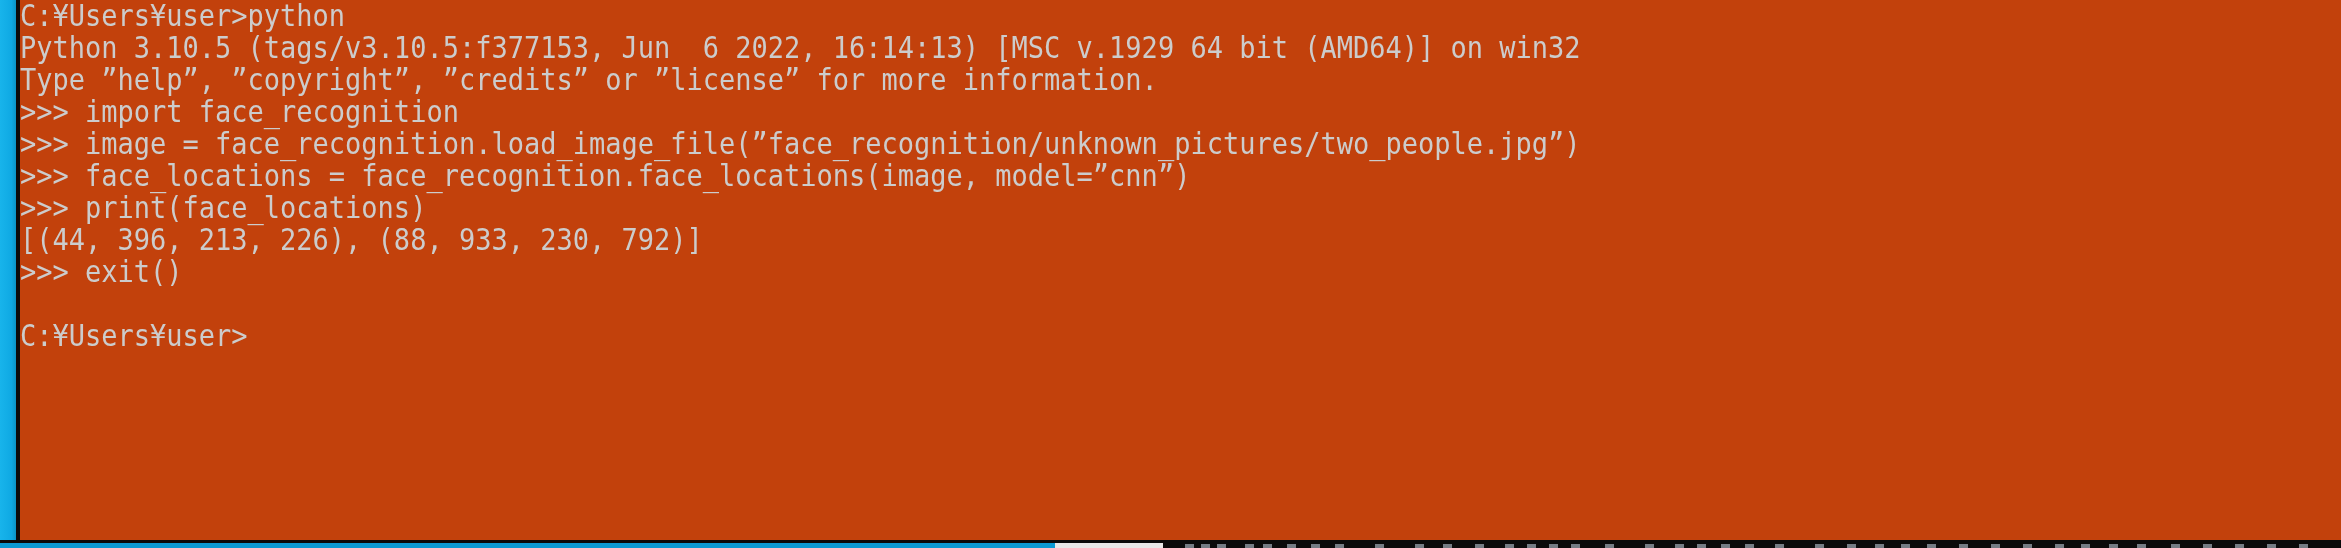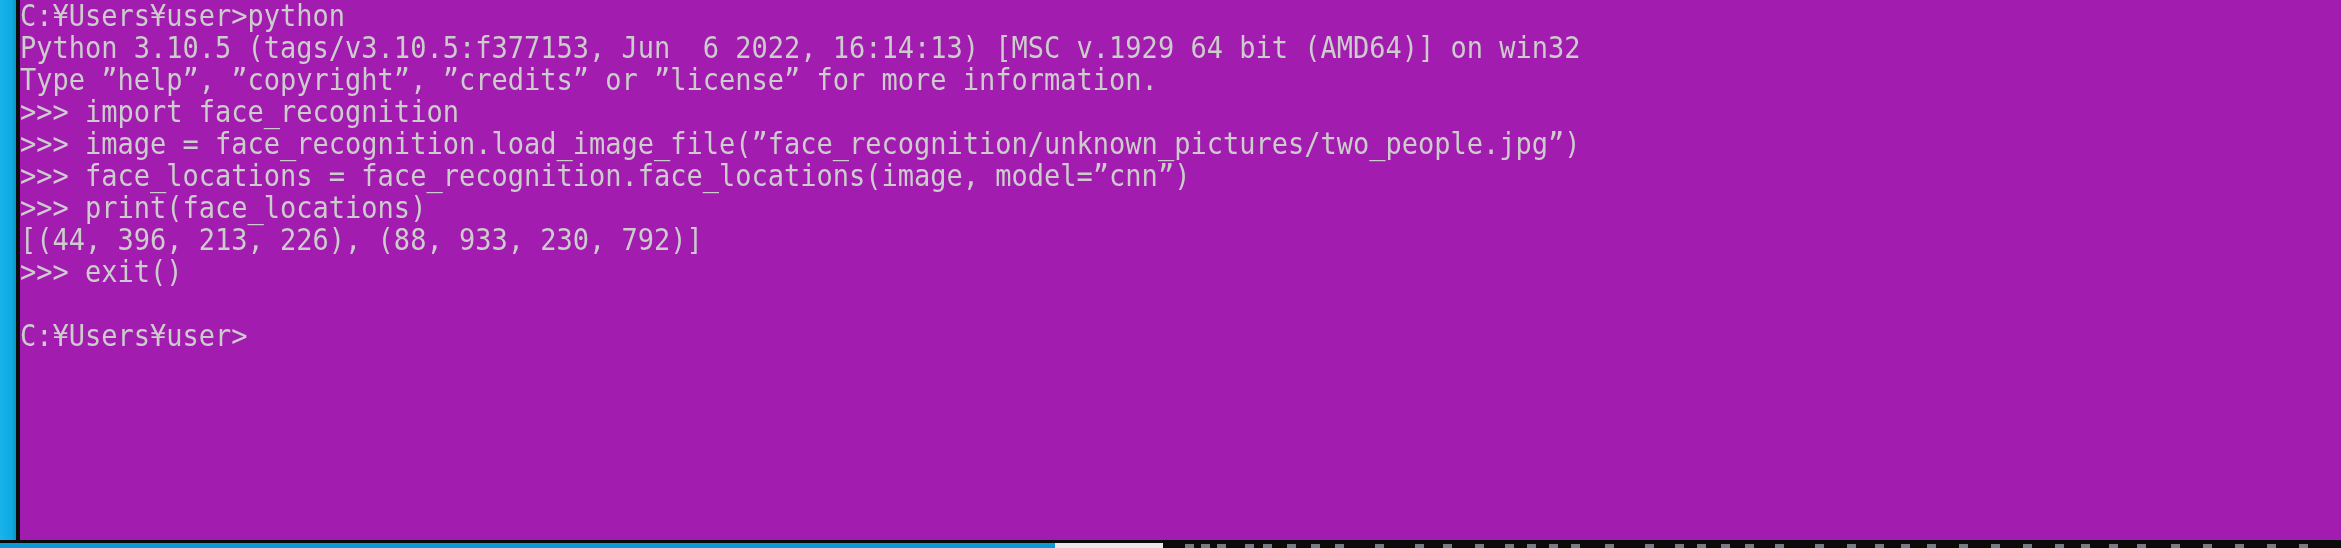--- a/index.html
+++ b/index.html
@@ -5,21 +5,21 @@
 <style>
   html, body {
     margin: 0;
     padding: 0;
     background: #0a0a0a;
   }
   #screen {
     position: relative;
     width: 2341px;
     height: 548px;
-    background: #a21caf;
+    background: #c2410c;
     overflow: hidden;
     font-family: "DejaVu Sans Mono", "Liberation Mono", monospace;
   }
   
   #left-accent {
     position: absolute;
     left: 0;
     top: 0;
     width: 16px;
     height: 100%;

